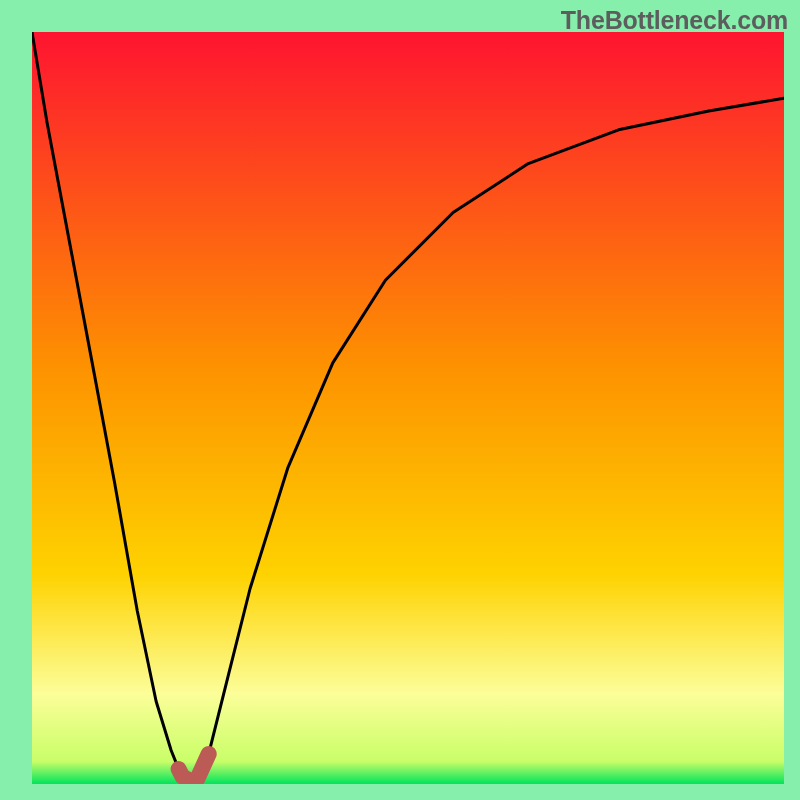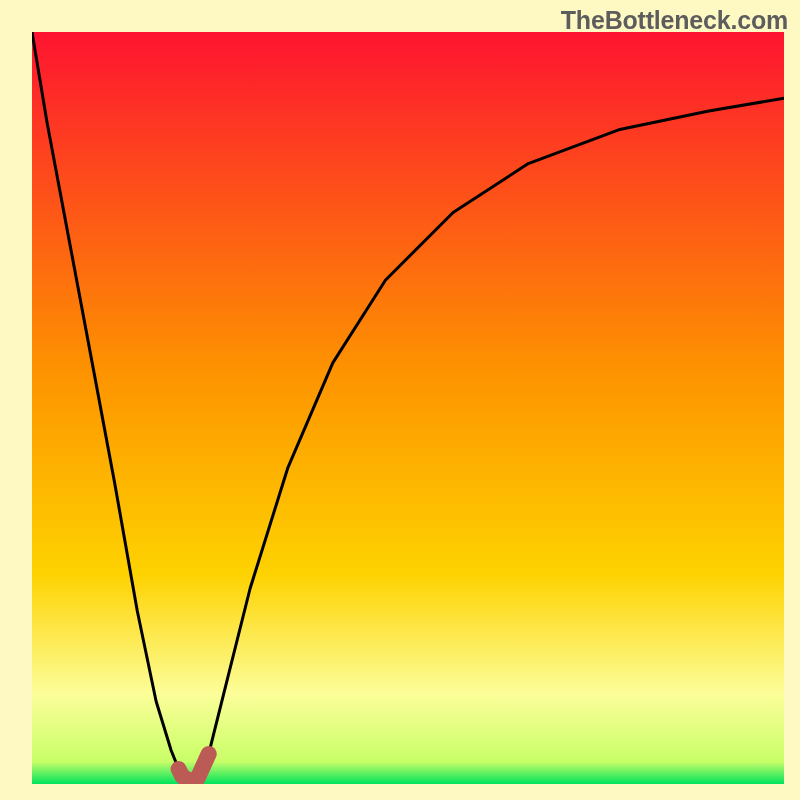--- a/index.html
+++ b/index.html
@@ -9,21 +9,21 @@
     height: 800px;
     background: #000000;
     overflow: hidden;
   }
   .frame {
     position: absolute;
     left: 0;
     top: 0;
     width: 800px;
     height: 800px;
-    background: #fef9c3;
+    background: #86efac;
   }
   .plot-area {
     position: absolute;
     box-sizing: border-box;
   }
   .watermark {
     position: absolute;
     font-family: Arial, Helvetica, sans-serif;
     font-weight: 600;
     letter-spacing: -0.2px;

